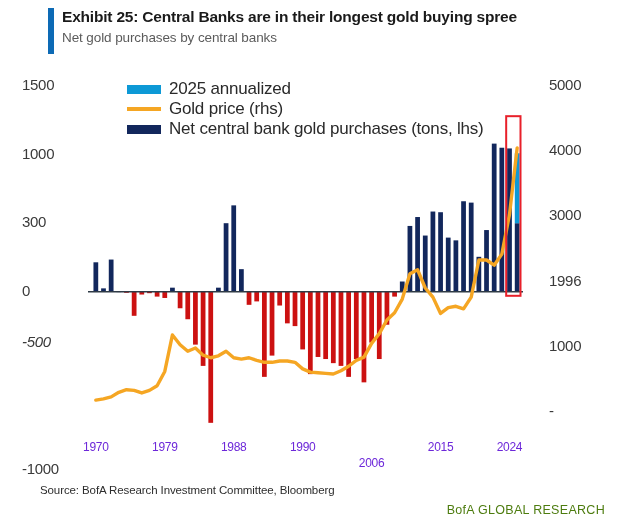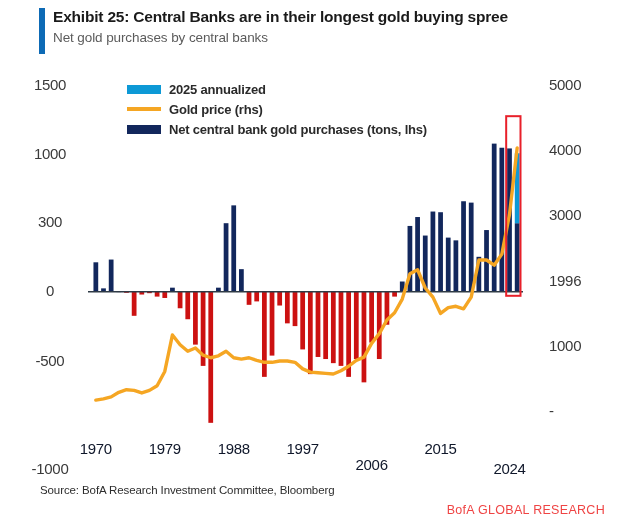--- a/index.html
+++ b/index.html
@@ -5,50 +5,50 @@
   html,body{margin:0;padding:0;}
   body{
     width:617px;height:526px;
     background:#ffffff;
     font-family:"Liberation Sans", sans-serif;
     color:#231f20;
     overflow:hidden;
     position:relative;
   }
   
-  #header{position:absolute;left:3px;top:0;width:512px;height:62px;}
+  #header{position:absolute;left:12px;top:0;width:512px;height:62px;}
   #title-bar{position:absolute;left:36px;top:8px;width:6px;height:46px;background:#0d6ab5;}
   #title{position:absolute;left:50px;top:8px;width:540px;
     font-size:15.5px;font-weight:bold;color:#1a1a1a;letter-spacing:-0.2px;}
   #subtitle{position:absolute;left:50px;top:30px;width:540px;
     font-size:13.5px;font-weight:normal;color:#5b5b5b;letter-spacing:-0.1px;}
 
   
   #plot{position:absolute;left:0;top:62px;width:617px;height:410px;}
   #svg-chart{position:absolute;left:0;top:0;}
 
   
-  .ytick{position:absolute;font-size:15px;color:#3a3a3a;text-align:center;
+  .ytick{position:absolute;font-size:15px;color:#3a3a3a;text-align:left;
     width:56px;letter-spacing:-0.3px;}
   .ytick-r{position:absolute;font-size:15px;color:#3a3a3a;text-align:left;
     width:60px;letter-spacing:-0.3px;}
-  .xtick{position:absolute;font-size:15px;color:#0f172a;text-align:center;
+  .xtick{position:absolute;font-size:12px;color:#6d28d9;text-align:center;
     width:58px;letter-spacing:-0.3px;}
 
   
   #legend{position:absolute;left:127px;top:80px;}
   .lg-row{display:flex;align-items:center;height:18px;margin-bottom:2px;}
   .lg-swatch{width:34px;height:9px;margin-right:8px;flex:none;}
   .lg-line{width:34px;height:4px;margin-right:8px;flex:none;}
-  .lg-label{font-size:13px;color:#2a2a2a;white-space:nowrap;letter-spacing:-0.2px;font-weight:bold;}
+  .lg-label{font-size:17px;color:#2a2a2a;white-space:nowrap;letter-spacing:-0.2px;}
 
   
   #source{position:absolute;left:40px;top:484px;font-size:11.5px;color:#2d2d2d;letter-spacing:-0.1px;}
   #source b{font-weight:normal;}
-  #brand{position:absolute;right:12px;top:503px;font-size:12.5px;color:#ef4444;letter-spacing:0.3px;}
+  #brand{position:absolute;right:12px;top:503px;font-size:12.5px;color:#4d7c0f;letter-spacing:0.3px;}
 </style>
 </head>
 <body>
 
 <div id="header">
   <div id="title-bar"></div>
   <div id="title">Exhibit 25: Central Banks are in their longest gold buying spree</div>
   <div id="subtitle">Net gold purchases by central banks</div>
 </div>
 
@@ -132,27 +132,27 @@
   </div>
 </div>
 
 <div id="source"><b>Source:</b><span> BofA Research Investment Committee, Bloomberg</span></div>
 <div id="brand">BofA GLOBAL RESEARCH</div>
 
 <div class="ytick" style="left: 22px; top: 76px;">1500</div>
 <div class="ytick" style="left: 22px; top: 144.6px;">1000</div>
 <div class="ytick" style="left: 22px; top: 213.2px;">300</div>
 <div class="ytick" style="left: 22px; top: 281.8px;">0</div>
-<div class="ytick" style="left: 22px; top: 352px;">-500</div>
+<div class="ytick" style="left: 22px; top: 333px; font-style: italic;">-500</div>
 <div class="ytick" style="left: 22px; top: 419px; margin-top: 41px;">-1000</div>
 <div class="ytick-r" style="left: 549px; top: 76px;">5000</div>
 <div class="ytick-r" style="left: 549px; top: 141.17px;">4000</div>
 <div class="ytick-r" style="left: 549px; top: 206.34px;">3000</div>
 <div class="ytick-r" style="left: 549px; top: 271.51px;">1996</div>
 <div class="ytick-r" style="left: 549px; top: 336.68px;">1000</div>
 <div class="ytick-r" style="left: 549px; top: 401.85px;">-</div>
 <div class="xtick" style="left: 66.8304px; top: 440px;">1970</div>
 <div class="xtick" style="left: 135.777px; top: 440px;">1979</div>
 <div class="xtick" style="left: 204.723px; top: 440px;">1988</div>
-<div class="xtick" style="left: 273.67px; top: 440px;">1997</div>
+<div class="xtick" style="left: 273.67px; top: 440px;">1990</div>
 <div class="xtick" style="left: 342.616px; top: 456px;">2006</div>
 <div class="xtick" style="left: 411.562px; top: 440px;">2015</div>
-<div class="xtick" style="left: 480.509px; top: 440px; margin-top: 20px;">2024</div>
+<div class="xtick" style="left: 480.509px; top: 440px;">2024</div>
 
 </body></html>

